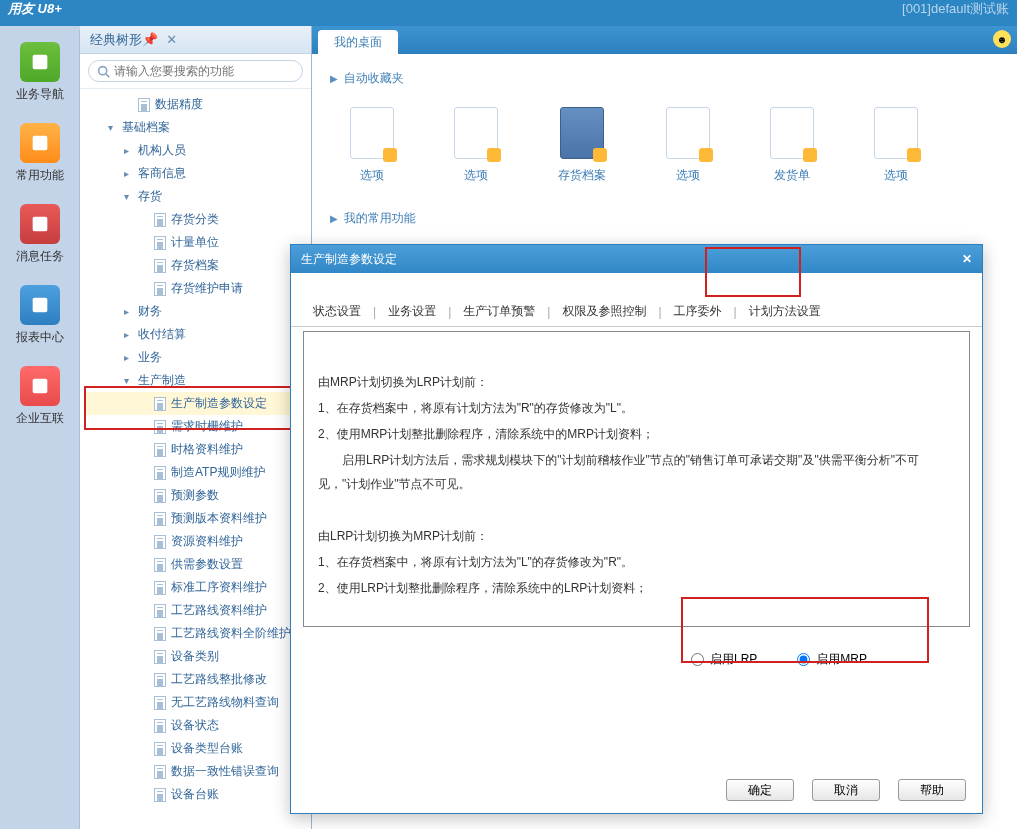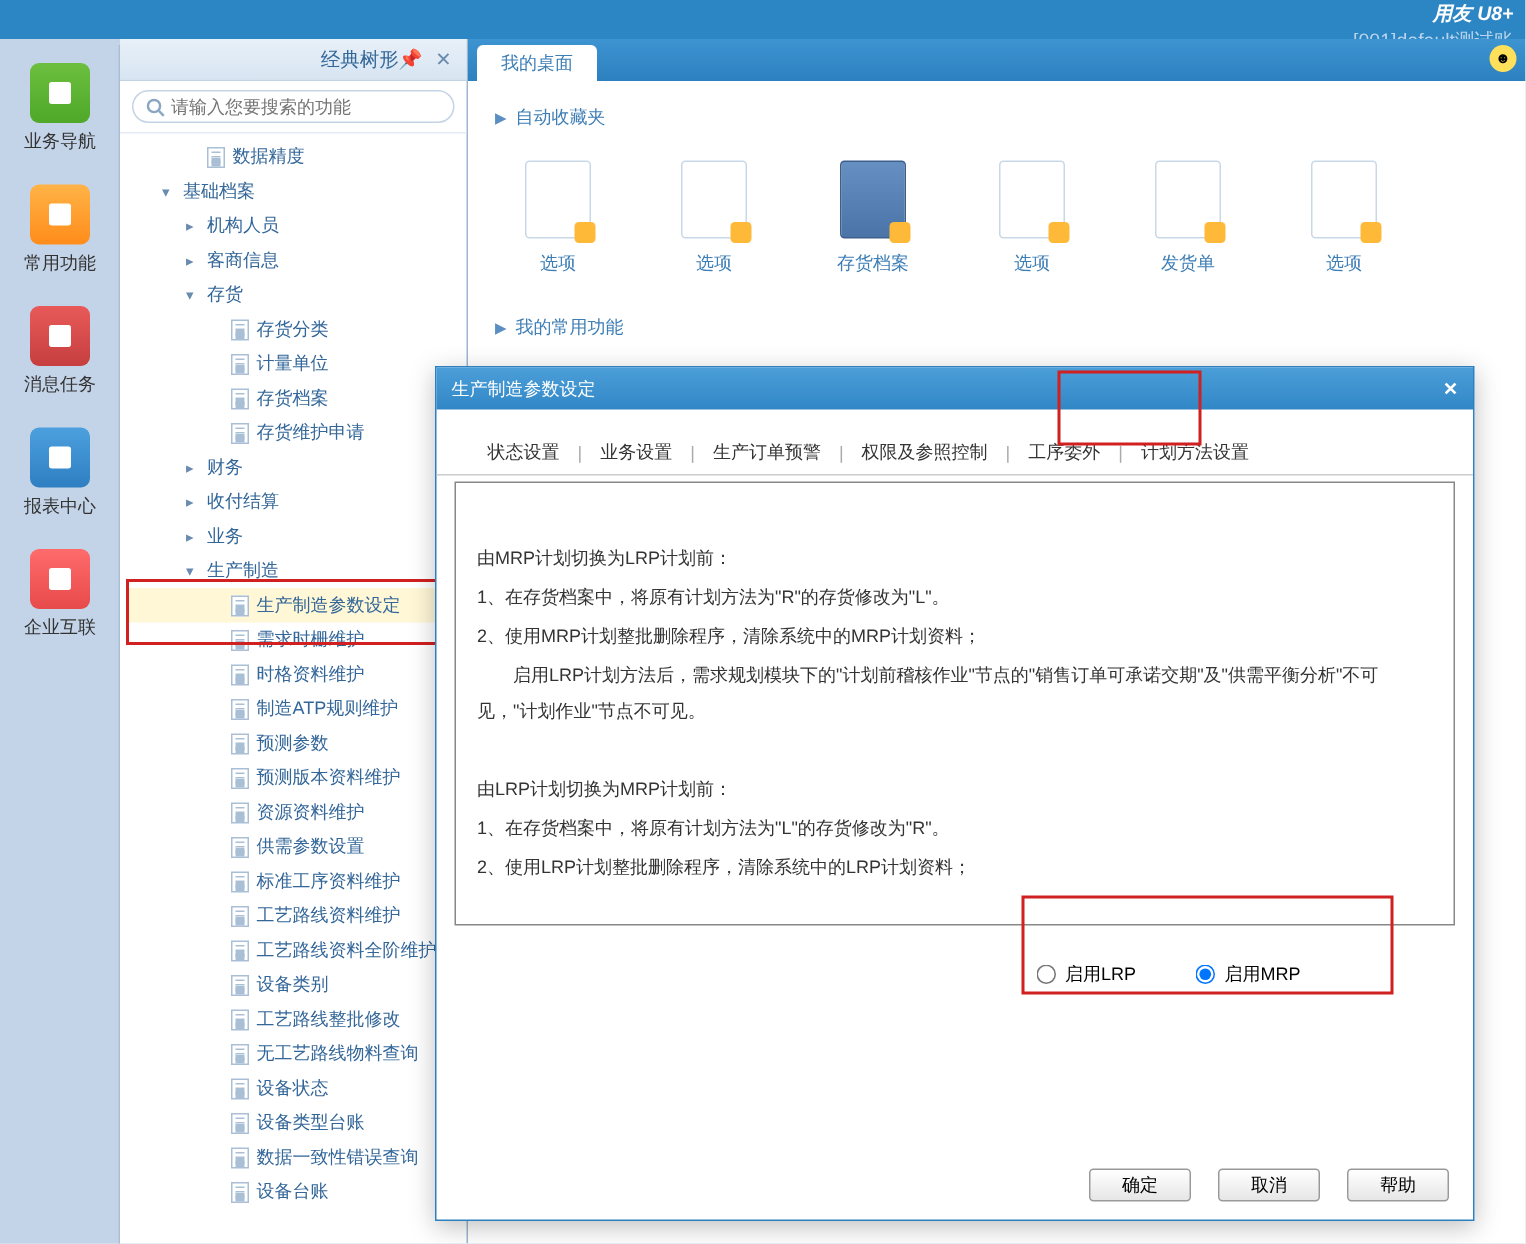--- a/index.html
+++ b/index.html
@@ -1,38 +1,38 @@
 <!DOCTYPE html>
 <html><head>
 <meta charset="utf-8">
 <style>
 * { margin: 0; padding: 0; box-sizing: border-box; }
 body { font-family: "Microsoft YaHei", SimSun, Arial, sans-serif; font-size: 12px; background: #c4d4e8; overflow: hidden; width: 1017px; height: 829px; position: relative; }
 
 
-.title-bar { height: 26px; background: linear-gradient(#2d86c4, #2d86c4); color: #fff; display: flex; align-items: flex-end; padding: 0 8px; font-size: 13px; justify-content: space-between; flex-direction: column; }
+.title-bar { height: 26px; background: linear-gradient(#2d86c4, #2d86c4); color: #fff; display: flex; align-items: flex-start; padding: 0 8px; font-size: 13px; justify-content: space-between; }
 .title-bar .brand { font-weight: bold; font-style: italic; }
 .title-bar .account { color: #b8d4ec; }
 
 
 .icon-rail { position: absolute; left: 0; top: 30px; width: 80px; height: 803px; background: #c4d4e8; border-right: 1px solid #a9bfd6; }
 .rail-item { width: 80px; text-align: center; padding: 12px 0 8px; cursor: pointer; }
 .rail-icon { width: 40px; height: 40px; margin: 0 auto 4px; border-radius: 6px; display: flex; align-items: center; justify-content: center; }
 .rail-label { font-size: 12px; color: #333; }
 .ic-green { background: linear-gradient(#6cbf3f,#4fa828); }
 .ic-orange { background: linear-gradient(#ffb347,#ff8c1a); }
 .ic-red { background: linear-gradient(#e85a5a,#c63e3e); }
 .ic-blue { background: linear-gradient(#4da0de,#2d7fc1); }
 .ic-lime { background: linear-gradient(#a4d94a,#7fb82e); }
 .ic-pink { background: linear-gradient(#ff6b6b,#e84a4a); }
 .rail-icon svg { width: 22px; height: 22px; fill: #fff; }
 
 
 .tree-panel { position: absolute; left: 80px; top: 26px; width: 232px; height: 803px; background: #fff; border-right: 1px solid #9db7d1; }
-.tree-header { height: 28px; background: linear-gradient(#e8f0f8,#d7e5f2); border-bottom: 1px solid #c1d3e5; display: flex; align-items: center; padding: 0 10px; color: #336699; font-size: 13px; justify-content: flex-end; }
+.tree-header { height: 28px; background: linear-gradient(#e8f0f8,#d7e5f2); border-bottom: 1px solid #c1d3e5; display: flex; align-items: center; padding: 0 10px; color: #336699; font-size: 13px; justify-content: flex-start; }
 .tree-header .hdr-icons { color: #6a8bb0; display: flex; gap: 8px; }
 .tree-search { padding: 6px 8px; border-bottom: 1px solid #e3ebf3; }
 .tree-search .search-box { display: flex; align-items: center; border: 1px solid #c4d4e4; border-radius: 12px; height: 22px; padding: 0 8px; }
 .tree-search .search-box svg { width: 13px; height: 13px; fill: #8aa6c2; margin-right: 4px; }
 .tree-search input { border: none; outline: none; flex: 1; font-size: 12px; color: #999; }
 
 .tree { padding: 4px 0 4px 4px; overflow-y: auto; height: calc(100% - 58px); }
 .tree-node { padding: 3px 0 3px 8px; white-space: nowrap; color: #336699; cursor: pointer; display: flex; align-items: center; }
 .tree-node.selected { background: #fff7d6; font-weight: normal; }
 .tree-toggle { width: 12px; display: inline-block; color: #6a8bb0; font-size: 10px; margin-right: 2px; }
@@ -54,21 +54,21 @@
 .shortcut { text-align: center; color: #3d7eb5; cursor: pointer; }
 .shortcut .sc-icon { width: 44px; height: 52px; margin: 0 auto 8px; background: #fff; border: 1px solid #c8d8e8; border-radius: 3px; position: relative; }
 .shortcut .sc-icon::after { content:''; position:absolute; right:-4px; bottom:-4px; width:14px; height:14px; background:#ffb938; border-radius:3px; }
 .shortcut.type-book .sc-icon { background: linear-gradient(#668fc2,#4a73a8); border-color:#3d5f8c; }
 .shortcut.type-truck .sc-icon { background:#fff; }
 
 
 .dialog { position: absolute; left: 290px; top: 244px; width: 693px; height: 570px; background: #fff; border: 1px solid #2d80bf; box-shadow: 0 4px 16px rgba(0,0,0,0.25); }
 .dialog-title { height: 28px; background: linear-gradient(#4b9ed8,#3187c6); color: #fff; display: flex; align-items: center; padding: 0 10px; font-size: 12px; justify-content: space-between; }
 .dialog-title .close { cursor: pointer; font-weight: bold; }
-.dialog-tabs { height: 30px; border-bottom: 1px solid #ccc; display: flex; align-items: center; padding: 0 28px; gap: 0; margin-top: 14px; }
+.dialog-tabs { height: 30px; border-bottom: 1px solid #ccc; display: flex; align-items: center; padding: 0 16px; gap: 0; margin-top: 24px; }
 .dialog-tabs .dtab { padding: 4px 6px; color: #333; cursor: pointer; font-size: 12px; }
 .dialog-tabs .sep { color: #aaa; margin: 0 6px; }
 .dialog-tabs .dtab.active { font-weight: normal; }
 
 .dialog-body { padding: 10px 14px; font-size: 12px; color: #333; line-height: 2.0; border: 1px solid #888; margin: 4px 12px 0; height: 296px; overflow: hidden; }
 .dialog-body p { margin: 2px 0; }
 
 .radio-row { display: flex; gap: 40px; padding: 24px 0 0 400px; align-items: center; }
 .radio-row label { display: flex; align-items: center; gap: 6px; font-size: 12px; cursor: pointer; }
 .radio-row input { width: 13px; height: 13px; }

